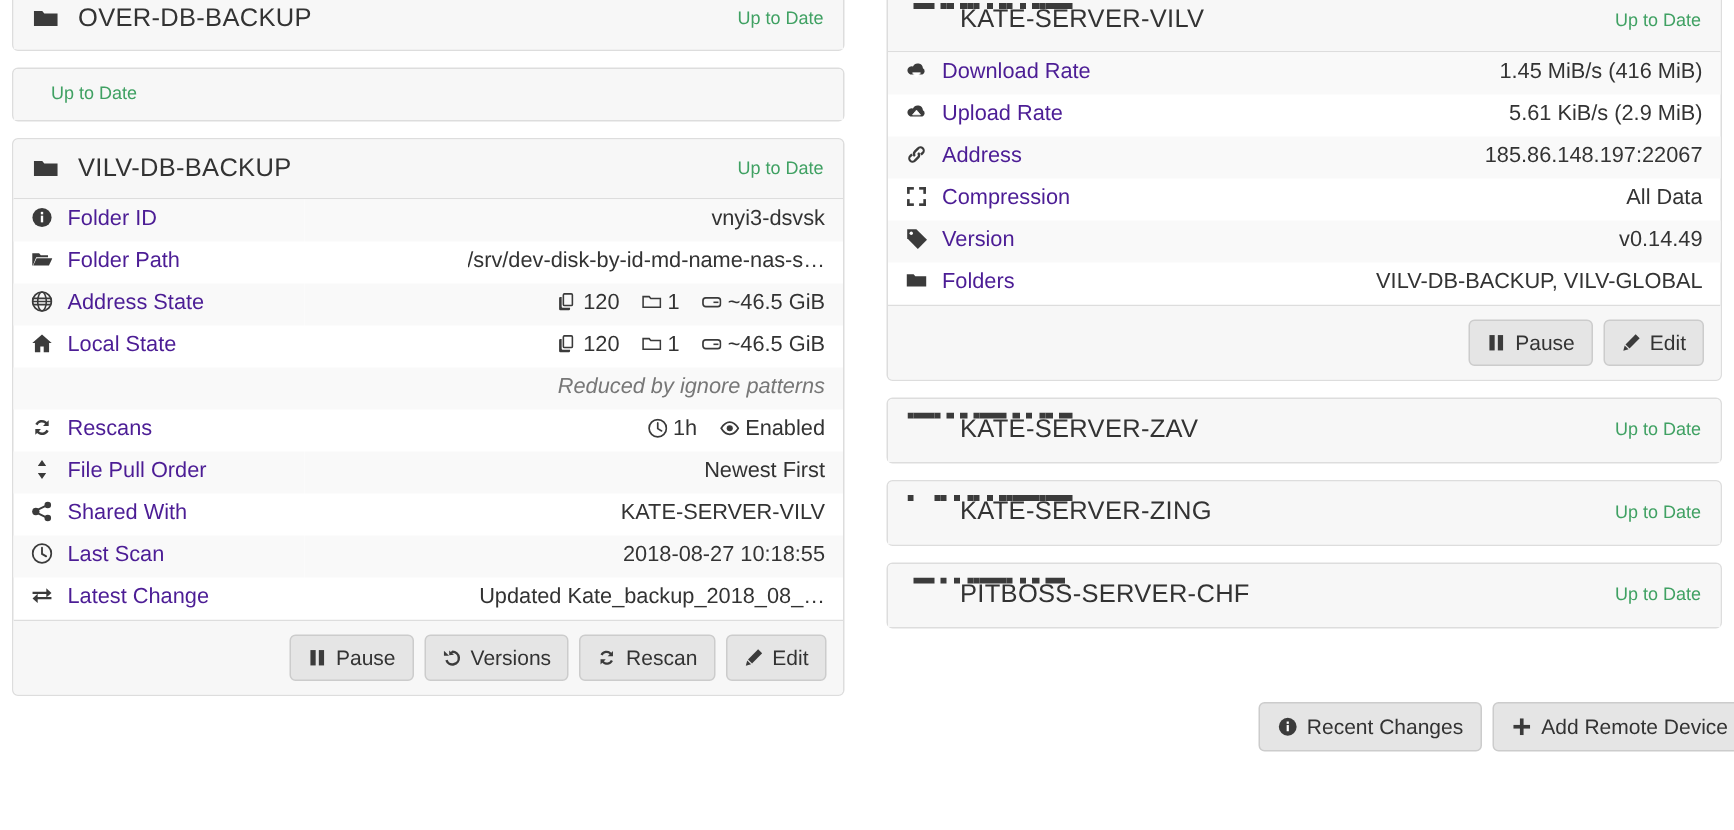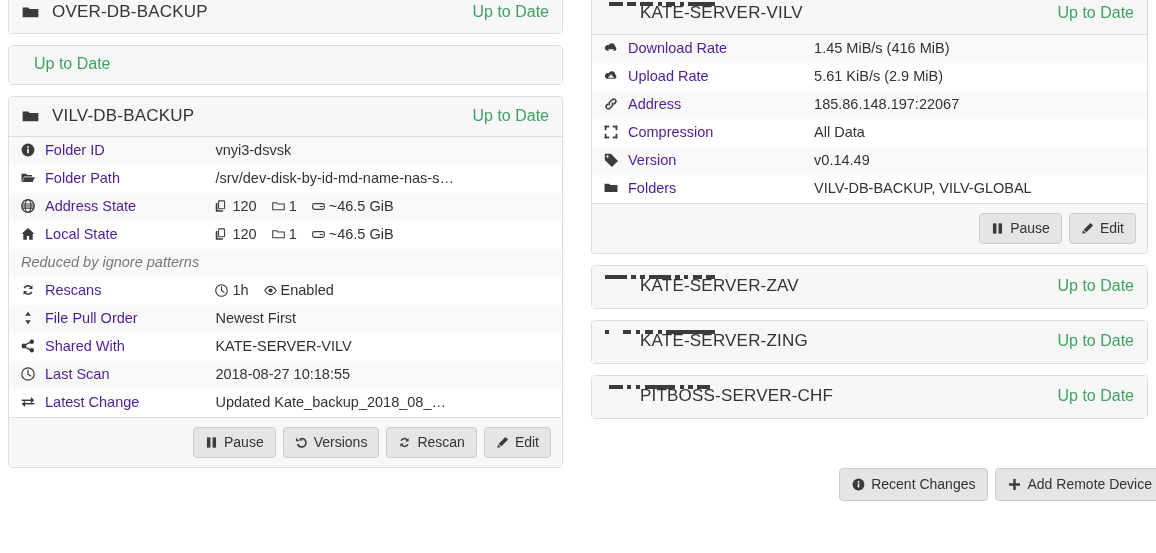--- a/index.html
+++ b/index.html
@@ -37,21 +37,21 @@
     letter-spacing: .2px;
     color: #333333;
     flex: 1 1 auto;
     white-space: nowrap;
     overflow: hidden;
     display: flex;
     align-items: center;
     gap: 13px;
   }
   .panel-status {
-    font-size: 16px;
+    font-size: 12px;
     color: #40a163;
     white-space: nowrap;
     padding-left: 12px;
   }
   .panel-body { padding: 0; }
   .panel-footer {
     background: #f7f7f7;
     border-top: 1px solid #dddddd;
     border-radius: 0 0 3px 3px;
     padding: 9px 11px;
@@ -63,31 +63,31 @@
   table.detail { width: 100%; border-collapse: collapse; }
   table.detail tr:nth-child(odd) { background: #f9f9f9; }
   table.detail td {
     padding: 5px 12px 6px 12px;
     font-size: 14.5px;
     line-height: 17px;
     vertical-align: middle;
     border: 0;
   }
   td.dt-key { white-space: nowrap; color: #4c1d95; }
-  td.dt-val { text-align: left; white-space: nowrap; color: #333; }
+  td.dt-val { text-align: right; white-space: nowrap; color: #333; }
   td.dt-val .ellip {
     display: inline-block;
     max-width: 270px;
     overflow: hidden;
     text-overflow: ellipsis;
     vertical-align: bottom;
     white-space: nowrap;
   }
   td.dt-note {
-    text-align: left;
+    text-align: right;
     font-style: italic;
     color: #777777;
     font-size: 13px;
     padding-top: 2px;
     padding-bottom: 6px;
     margin-top: 44px;
   }
   .k-icon {
     display: inline-block;
     width: 17px;

